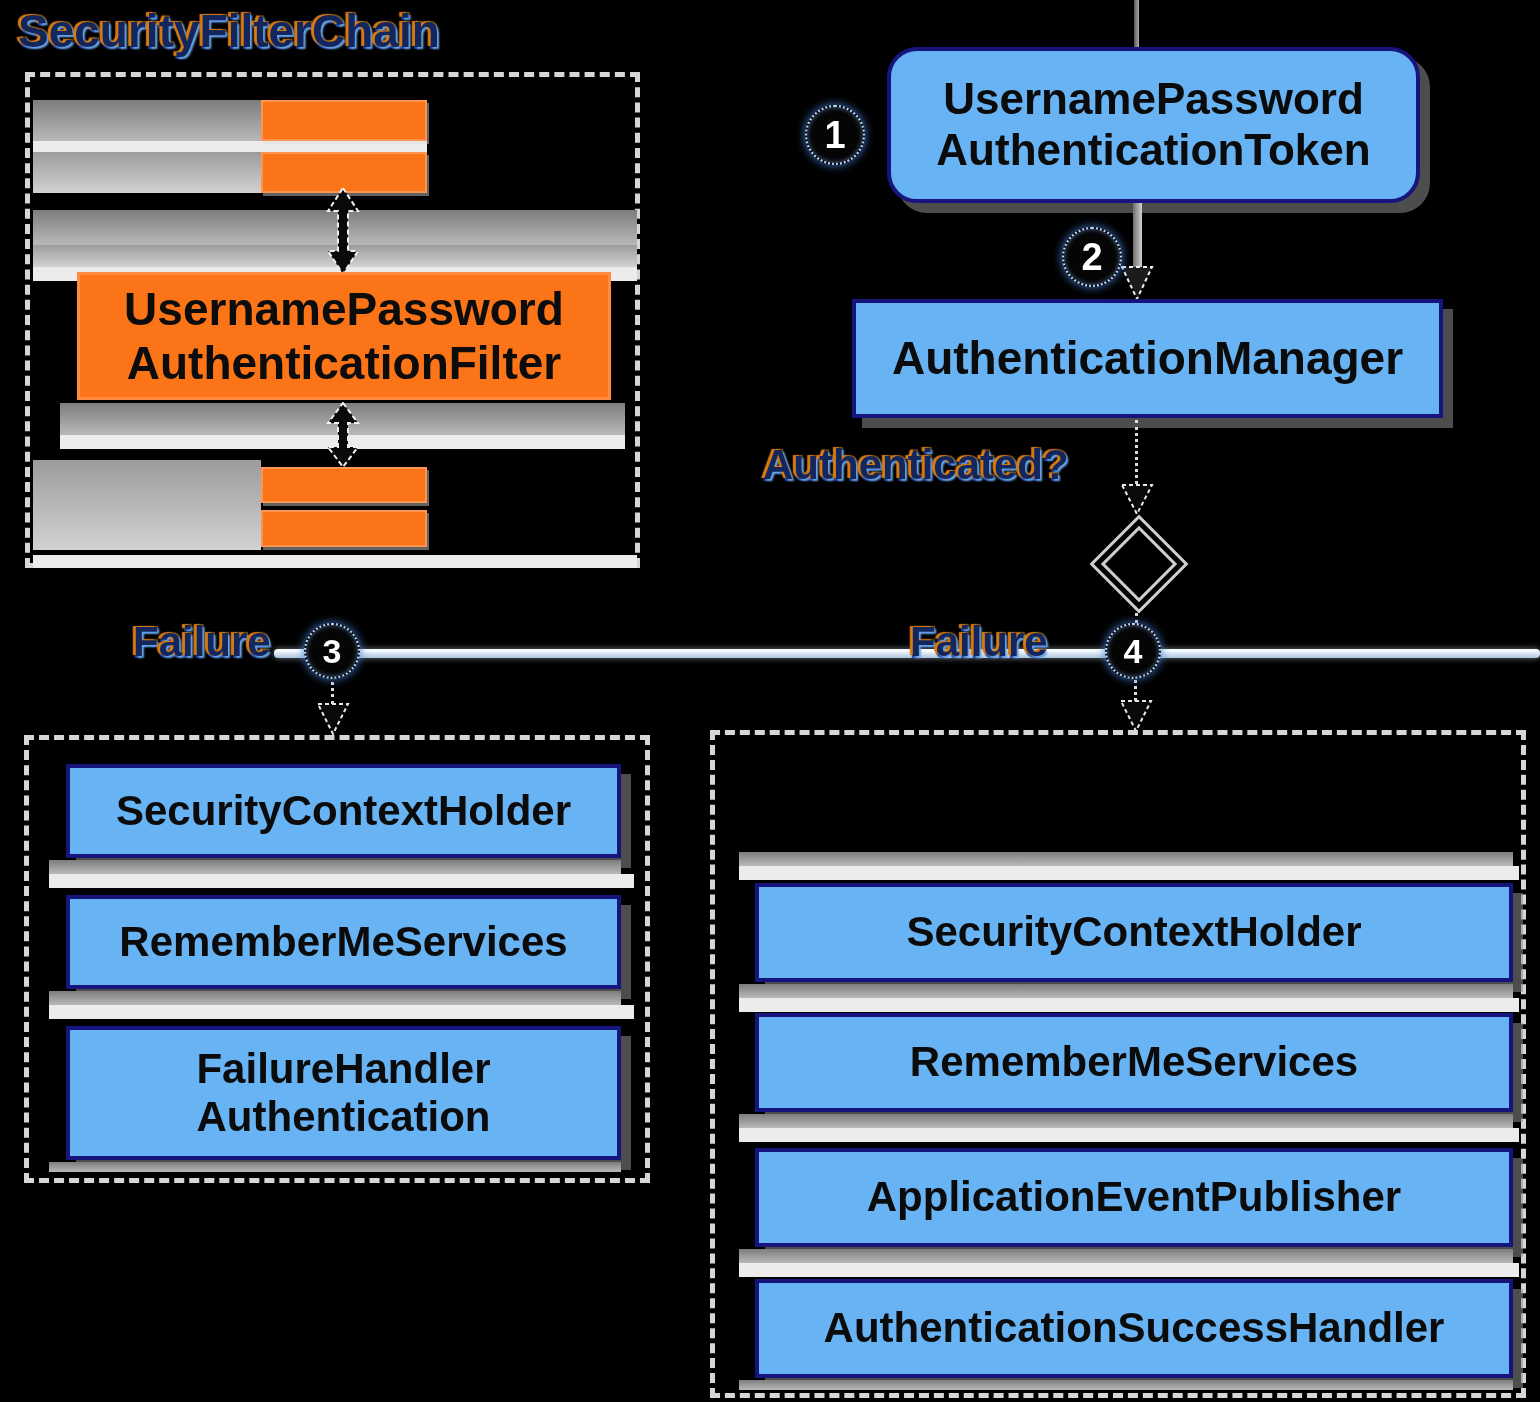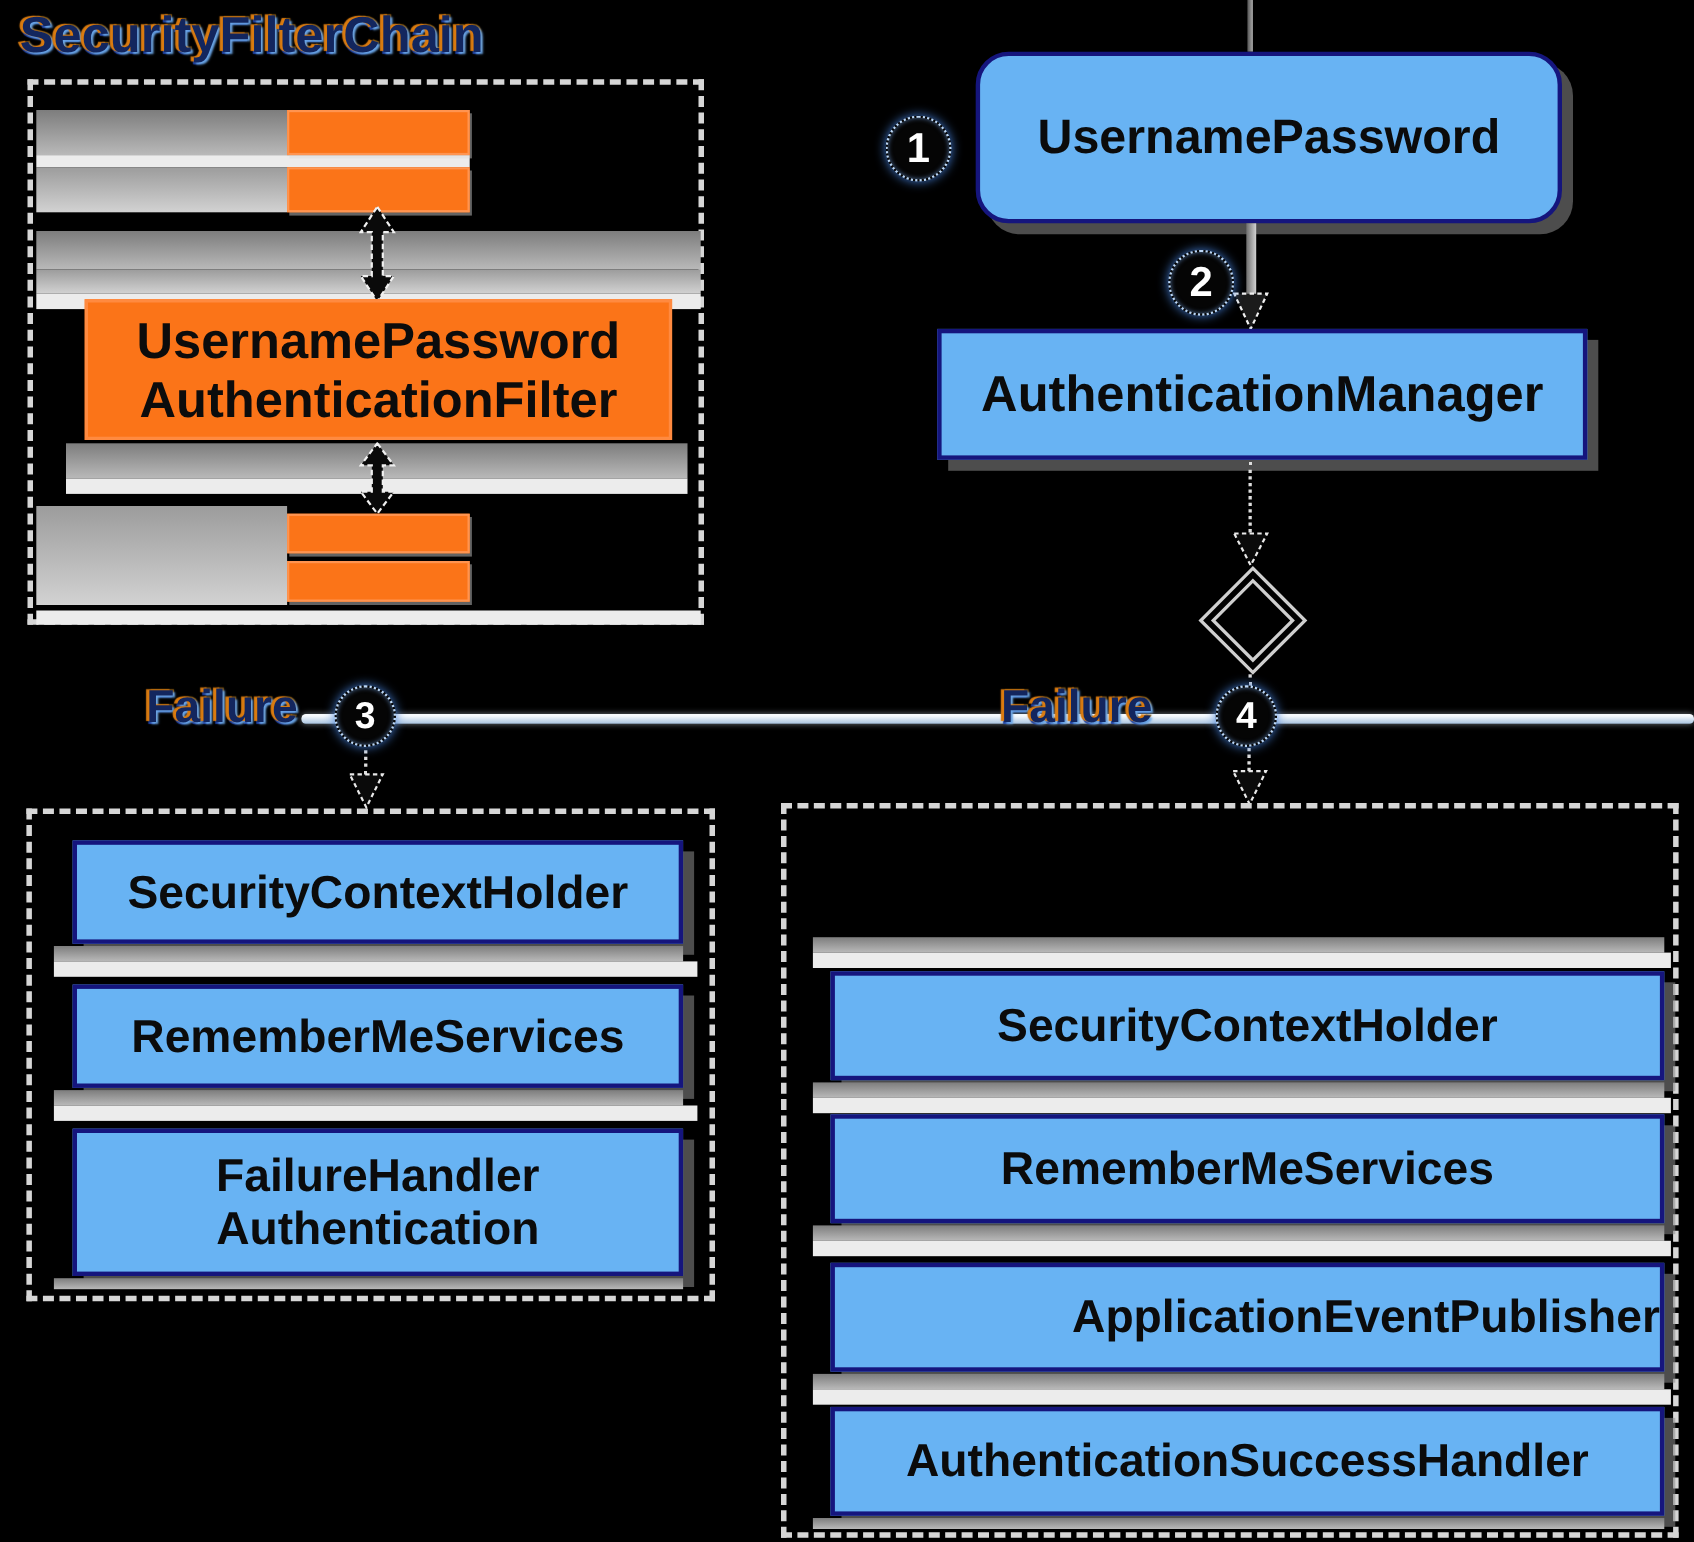--- a/index.html
+++ b/index.html
@@ -91,34 +91,36 @@
     <div class="orange-bar" style="left:231px;top:390px;width:166px;height:36px;"></div>
     <div class="orange-bar" style="left:231px;top:433px;width:166px;height:37px;"></div>
   </div>
 
   <div class="vline" style="left:1134px;top:0;width:5px;height:47px;background:linear-gradient(90deg,#555,#aaa);"></div>
 
   <div class="badge" style="left:805px;top:105px;width:56px;height:56px;font-size:38px;">1</div>
 
   <div class="blue-box rounded" style="left:887px;top:47px;width:533px;height:156px;font-size:44px;">
     <span>UsernamePassword</span>
+    <span>AuthenticationToken</span>
   </div>
 
   <div class="badge" style="left:1062px;top:227px;width:56px;height:56px;font-size:38px;">2</div>
 
   <div class="vline" style="left:1133px;top:203px;width:9px;height:66px;background:linear-gradient(90deg,#6e6e6e,#d2d2d2);"></div>
   <svg style="left:1119px;top:265px;" width="36" height="36" viewBox="0 0 36 36">
     <path d="M3 2 L33 2 L18 34 Z" fill="#1b1b1b" stroke="#efefef" stroke-width="2" stroke-dasharray="4 3"></path>
   </svg>
 
   <div class="blue-box" style="left:852px;top:299px;width:591px;height:119px;font-size:46px;">
     <span>AuthenticationManager</span>
   </div>
 
   <div class="dotline" style="left:1135px;top:420px;height:64px;"></div>
+  <div class="glow-label" style="left:763px;top:441px;font-size:42px;">Authenticated?</div>
   <svg style="left:1120px;top:483px;" width="34" height="33" viewBox="0 0 34 33">
     <path d="M2 2 L32 2 L17 31 Z" fill="#0a0a0a" stroke="#e8e8e8" stroke-width="2" stroke-dasharray="4 3"></path>
   </svg>
 
   <div class="diamond" style="left:1104px;top:529px;">
     <div class="inner"></div>
   </div>
   <div class="dotline" style="left:1135px;top:606px;height:18px;"></div>
 
   <div class="hline" style="left:274px;top:649px;width:1266px;"></div>
@@ -168,21 +170,21 @@
     </div>
     <div class="stripe g1" style="left:24px;top:249px;width:774px;height:14px;"></div>
     <div class="stripe wh" style="left:24px;top:263px;width:780px;height:14px;"></div>
 
     <div class="blue-box" style="left:40px;top:278px;width:758px;height:99px;font-size:42px;">
       <span>RememberMeServices</span>
     </div>
     <div class="stripe g1" style="left:24px;top:379px;width:774px;height:14px;"></div>
     <div class="stripe wh" style="left:24px;top:393px;width:780px;height:14px;"></div>
 
-    <div class="blue-box" style="left:40px;top:413px;width:758px;height:99px;font-size:42px;align-items:flex-end;">
+    <div class="blue-box" style="left:40px;top:413px;width:758px;height:99px;font-size:42px;">
       <span>ApplicationEventPublisher</span>
     </div>
     <div class="stripe g1" style="left:24px;top:514px;width:774px;height:14px;"></div>
     <div class="stripe wh" style="left:24px;top:528px;width:780px;height:14px;"></div>
 
     <div class="blue-box" style="left:40px;top:544px;width:758px;height:99px;font-size:42px;">
       <span>AuthenticationSuccessHandler</span>
     </div>
     <div class="stripe g1" style="left:24px;top:645px;width:774px;height:10px;"></div>
   </div>

